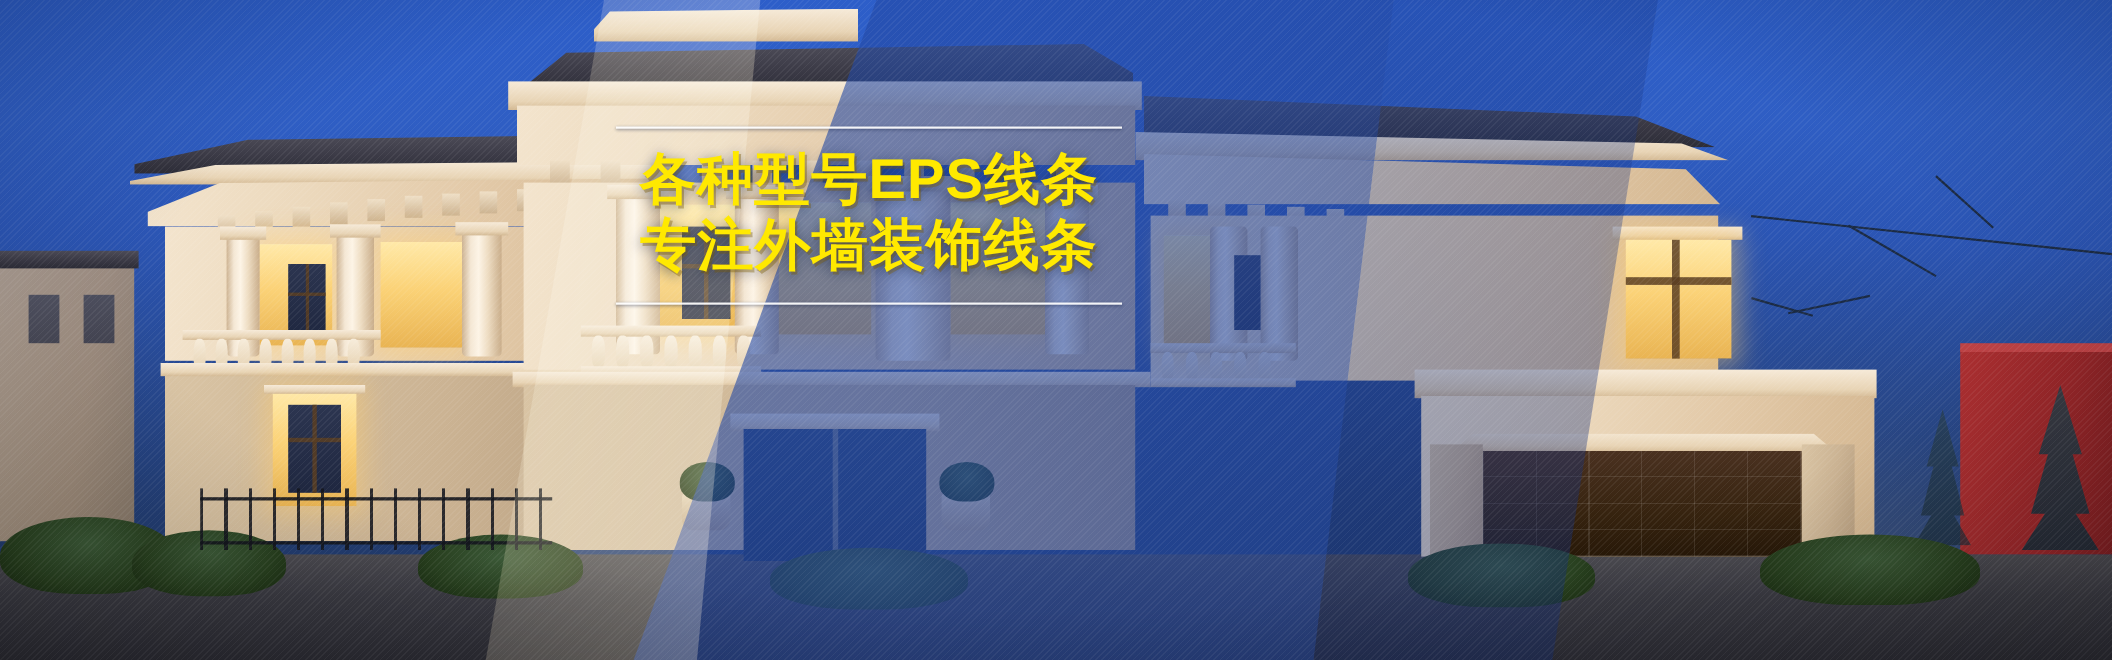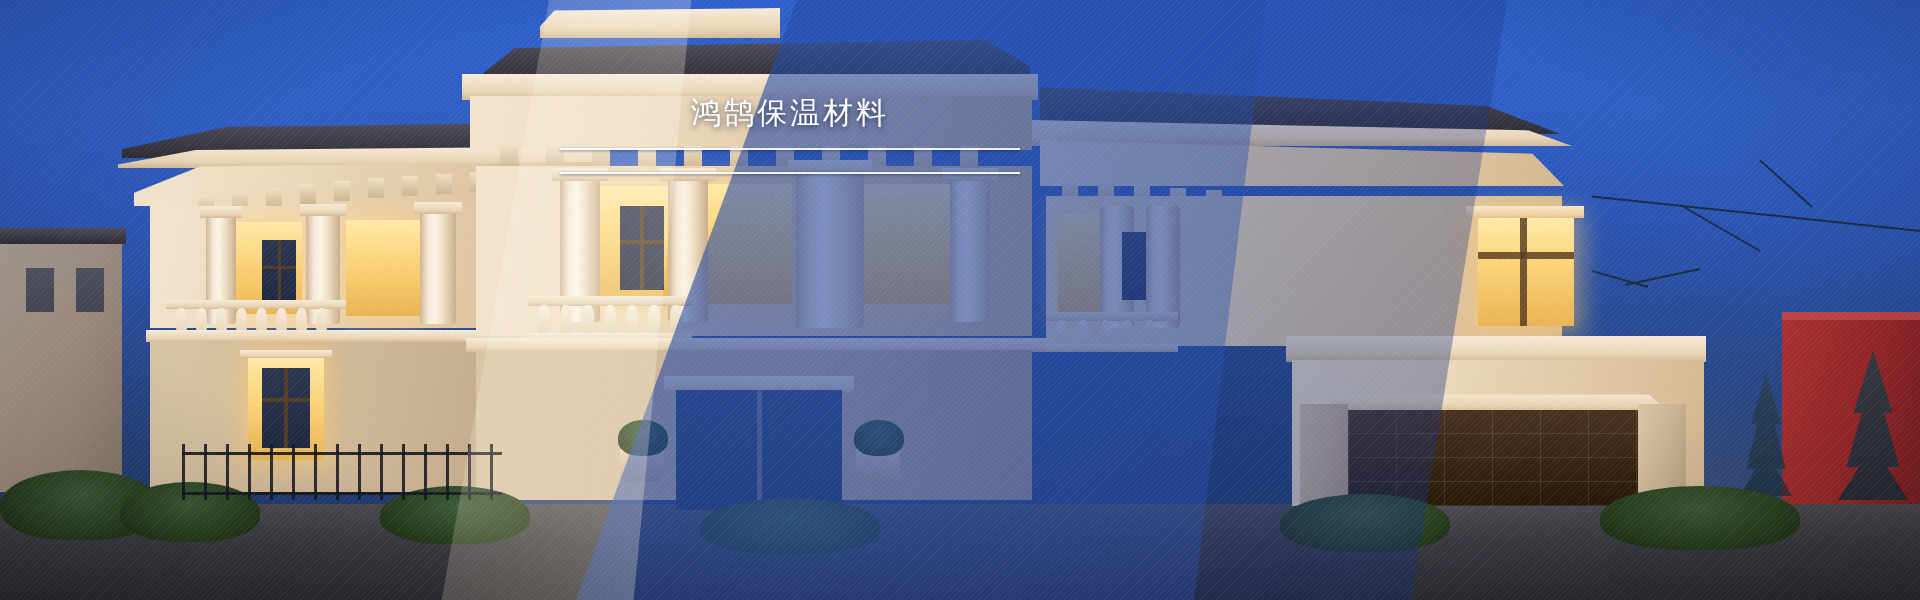--- a/index.html
+++ b/index.html
@@ -378,20 +378,21 @@
   <div style="position:absolute;left:182px;top:452px;width:320px;height:3px;background:rgba(20,22,30,.9);"></div>
   <div style="position:absolute;left:182px;top:492px;width:320px;height:3px;background:rgba(20,22,30,.9);"></div>
 
   <div class="overlay-panel"></div>
   <div class="overlay-right"></div>
   <div class="light-shaft"></div>
   <div class="scanlines"></div>
   <div class="vignette"></div>
 
   <div class="copy">
-    <div class="brand">鸿鹄保温材料</div>
     <div class="rule"></div>
     <div class="headline">
+      <div class="hl">各种型号EPS线条</div>
+      <div class="hl">专注外墙装饰线条</div>
     </div>
     <div class="rule2"></div>
   </div>
 
 </div>
 
 </body></html>

